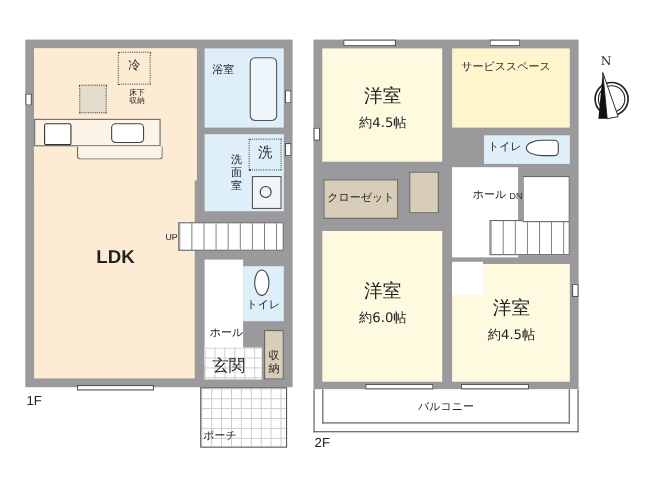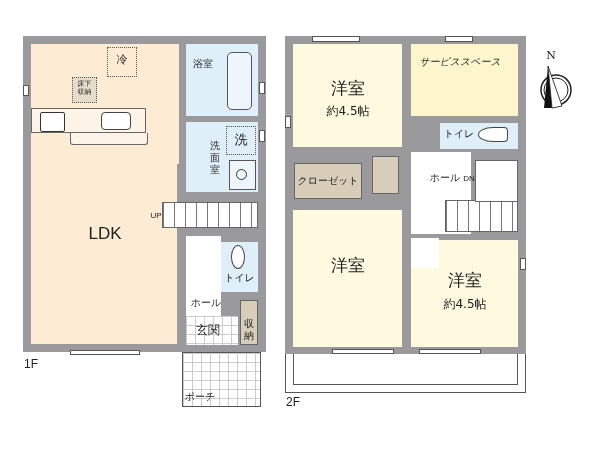--- a/index.html
+++ b/index.html
@@ -29,29 +29,29 @@
 
   <div class="abs wall" style="left:23px;top:36px;width:243px;height:316px;"></div>
 
   <div class="abs ldk" style="left:31px;top:44px;width:146px;height:300px;"></div>
   <div class="abs ldk" style="left:31px;top:44px;width:148px;height:120px;"></div>
 
   <div class="abs dotted" style="left:107px;top:47px;width:30px;height:30px;"></div>
   <div class="lbl mid" style="left:107px;top:54px;width:30px;">冷</div>
 
   <div class="abs dotted" style="left:72px;top:77px;width:25px;height:26px;background:#e6dccb;"></div>
-  <div class="lbl xs" style="left:72px;top:80px;width:25px;white-space:pre-line;font-size:7px;">床下
+  <div class="lbl xs" style="left:72px;top:80px;width:25px;white-space:pre-line;font-size:7px;padding-left:40px;">床下
 収納</div>
 
   <div class="abs" style="left:31px;top:108px;width:115px;height:25px;background:#fdf3e6;border:1px solid #666;"></div>
   <div class="abs" style="left:70px;top:133px;width:78px;height:12px;background:#fdf3e6;border:1px solid #666;border-top:none;border-radius:0 0 3px 3px;"></div>
   <div class="abs" style="left:40px;top:112px;width:25px;height:20px;background:#fff;border:1.5px solid #333;border-radius:2px;"></div>
   <div class="abs" style="left:101px;top:112px;width:30px;height:18px;background:#fff;border:1.5px solid #444;border-radius:4px;"></div>
 
-  <div class="lbl big" style="left:65px;top:224px;width:80px;font-family:'Liberation Sans',sans-serif;">LDK</div>
+  <div class="lbl big" style="left:65px;top:224px;width:80px;font-family:'Liberation Sans',sans-serif;font-weight:bold;">LDK</div>
 
   <div class="abs wet" style="left:186px;top:44px;width:72px;height:72px;"></div>
   <div class="lbl sm" style="left:188px;top:58px;width:30px;">浴室</div>
   <div class="abs" style="left:227px;top:52px;width:25px;height:58px;border:1.5px solid #555;border-radius:5px;background:#eef6fc;"></div>
 
   <div class="abs wet" style="left:186px;top:122px;width:72px;height:70px;"></div>
   <div class="lbl sm" style="left:208px;top:140px;width:14px;white-space:pre-line;line-height:1.2;">洗
 面
 室</div>
   <div class="abs dotted" style="left:226px;top:126px;width:30px;height:29px;"></div>
@@ -67,68 +67,70 @@
   <div class="lbl sm" style="left:221px;top:272px;width:37px;">トイレ</div>
 
   <div class="abs hall" style="left:186px;top:236px;width:35px;height:95px;"></div>
   <div class="lbl sm" style="left:186px;top:297px;width:40px;">ホール</div>
 
   <div class="abs closet" style="left:240px;top:300px;width:18px;height:45px;"></div>
   <div class="lbl sm" style="left:240px;top:318px;width:18px;white-space:pre-line;">収
 納</div>
 
   <div class="abs tile" style="left:186px;top:316px;width:52px;height:29px;"></div>
-  <div class="lbl mid" style="left:190px;top:324px;width:36px;font-size:12px;">玄関</div>
+  <div class="lbl mid" style="left:190px;top:324px;width:36px;font-size:15px;">玄関</div>
 
   <div class="abs tile" style="left:182px;top:352px;width:79px;height:55px;border:1px solid #555;"></div>
   <div class="lbl sm" style="left:182px;top:391px;width:36px;">ポーチ</div>
 
   <div class="win" style="left:70px;top:350px;width:70px;height:5px;"></div>
   <div class="win" style="left:23px;top:85px;width:6px;height:11px;"></div>
   <div class="win" style="left:259px;top:82px;width:6px;height:12px;"></div>
   <div class="win" style="left:259px;top:130px;width:6px;height:12px;"></div>
 
   <div class="lbl floor-label" style="left:24px;top:358px;">1F</div>
 </div>
 
 <div class="abs" style="left:280px;top:0;width:320px;height:420px;">
   <div class="abs wall" style="left:5px;top:36px;width:241px;height:318px;"></div>
 
   <div class="abs room2" style="left:13px;top:44px;width:109px;height:103px;"></div>
   <div class="lbl big" style="left:28px;top:79px;width:80px;">洋室</div>
   <div class="lbl mid" style="left:28px;top:105px;width:80px;font-size:12px;">約4.5帖</div>
 
   <div class="abs room2" style="left:131px;top:44px;width:107px;height:72px;background:#fdf6cc;"></div>
-  <div class="lbl sm" style="left:131px;top:56px;width:98px;font-style:italic;">サービススペース</div>
+  <div class="lbl sm" style="left:131px;top:56px;width:98px;">サービススペース</div>
 
   <div class="abs wet" style="left:160px;top:123px;width:78px;height:26px;"></div>
   <div class="lbl sm" style="left:163px;top:128px;width:32px;">トイレ</div>
   <div class="abs" style="left:198px;top:127px;width:30px;height:15px;border:1.5px solid #444;border-radius:50% 4px 4px 50%;background:#fff;"></div>
 
   <div class="abs hall" style="left:131px;top:152px;width:60px;height:82px;"></div>
   <div class="lbl sm" style="left:145px;top:172px;width:40px;">ホール</div>
 
   <div class="abs stairs" style="left:165px;top:200px;width:73px;height:32px;"></div>
   <div class="abs" style="left:195px;top:160px;width:43px;height:42px;background:#fff;border:1px solid #666;"></div>
   <div class="lbl xs" style="left:181px;top:174px;width:16px;font-family:'Liberation Sans',sans-serif;">DN</div>
 
   <div class="abs closet" style="left:14px;top:163px;width:68px;height:36px;"></div>
   <div class="lbl sm" style="left:14px;top:175px;width:68px;">クローゼット</div>
   <div class="abs closet" style="left:92px;top:156px;width:27px;height:38px;"></div>
 
   <div class="abs room2" style="left:13px;top:210px;width:109px;height:137px;"></div>
   <div class="lbl big" style="left:28px;top:256px;width:80px;">洋室</div>
+  <div class="lbl mid" style="left:28px;top:283px;width:80px;font-size:12px;">約6.0帖</div>
 
   <div class="abs room2" style="left:131px;top:240px;width:107px;height:107px;"></div>
   <div class="abs hall" style="left:131px;top:238px;width:28px;height:30px;"></div>
   <div class="lbl big" style="left:145px;top:271px;width:80px;">洋室</div>
   <div class="lbl mid" style="left:145px;top:298px;width:80px;font-size:12px;">約4.5帖</div>
 
   <div class="abs" style="left:5px;top:354px;width:241px;height:39px;border:1.5px solid #555;border-top:none;background:#fff;"></div>
   <div class="abs" style="left:13px;top:354px;width:225px;height:31px;border:1px solid #555;border-top:none;"></div>
+  <div class="lbl sm" style="left:13px;top:365px;width:225px;">バルコニー</div>
 
   <div class="win" style="left:32px;top:36px;width:48px;height:6px;"></div>
   <div class="win" style="left:165px;top:36px;width:28px;height:6px;"></div>
   <div class="win" style="left:52px;top:349px;width:62px;height:5px;"></div>
   <div class="win" style="left:139px;top:349px;width:62px;height:5px;"></div>
   <div class="win" style="left:240px;top:258px;width:6px;height:12px;"></div>
   <div class="win" style="left:5px;top:116px;width:6px;height:12px;"></div>
 
   <div class="lbl floor-label" style="left:6px;top:396px;">2F</div>
 </div>

